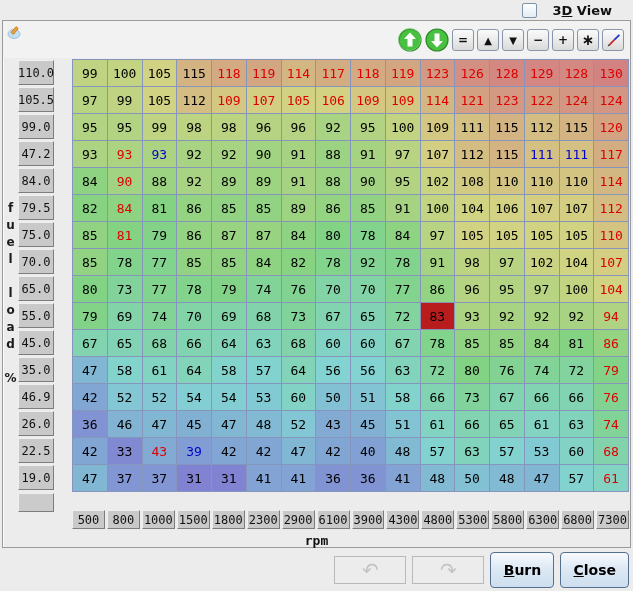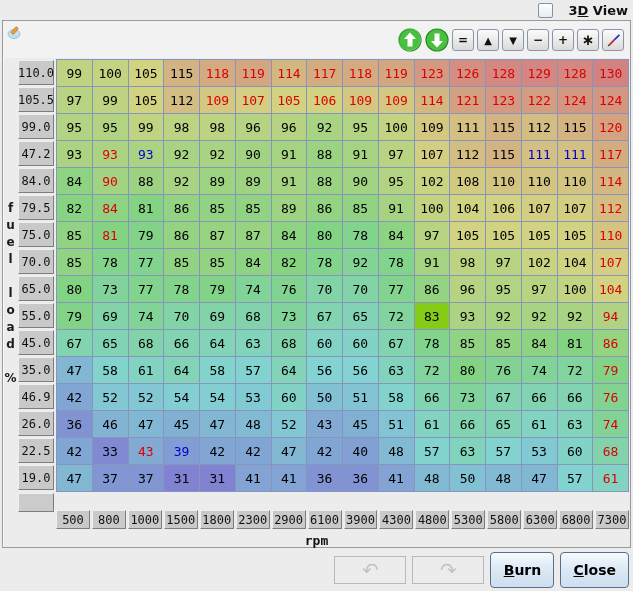--- a/index.html
+++ b/index.html
@@ -3,21 +3,21 @@
 <meta charset="utf-8">
 <style>
   html,body{margin:0;padding:0;}
   body{
     width:633px;height:591px;background:#ececec;
     font-family:"DejaVu Sans", sans-serif;
     position:relative;overflow:hidden;
     -webkit-font-smoothing:antialiased;
   }
   
-  .topbar{height:20px;display:flex;justify-content:flex-end;align-items:center;gap:16px;padding-right:5px;}
+  .topbar{height:20px;display:flex;justify-content:flex-end;align-items:center;gap:16px;padding-right:21px;}
   .checkbox{width:13px;height:13px;background:linear-gradient(#ffffff,#e4ecf3);
     border:1px solid #7f92a8;border-radius:2px;}
   .view-label{font-weight:bold;font-size:13px;color:#111;}
   .view-label u{text-decoration:underline;}
   
   .panel{position:absolute;left:2px;right:2px;top:20px;bottom:43px;
     border:1px solid #9a9a9a;background:#ececec;
     box-shadow:inset 1px 1px 0 #fbfbfb;}
   .corner-icon{position:absolute;left:4px;top:4px;width:15px;height:15px;}
   .toolbar{height:32px;display:flex;justify-content:flex-end;align-items:center;
@@ -25,21 +25,21 @@
   .tbtn{width:22px;height:22px;display:flex;align-items:center;justify-content:center;
     background:linear-gradient(#fbfbfb,#dadada);border:1px solid #8c94a8;border-radius:3px;
     font-size:12px;font-weight:bold;color:#111;padding:0;cursor:pointer;
     font-family:"DejaVu Sans", sans-serif;}
   .green-btn{width:24px;height:24px;padding:0;border:none;background:transparent;cursor:pointer;}
   
   .table-zone{display:flex;padding:1px 1px 0 0;}
   .vstrip{width:15px;display:flex;align-items:center;justify-content:center;}
   .vlabel{writing-mode:vertical-lr;text-orientation:upright;white-space:pre;
     font-size:12px;font-weight:bold;color:#1a1a1a;letter-spacing:3px;line-height:14px;}
-  .table-wrap{flex:1;display:grid;grid-template-columns:38px 1fr;}
+  .table-wrap{flex:1;display:grid;grid-template-columns:38px 1fr;gap:16px;}
   .load-col{display:flex;flex-direction:column;}
   .hdr-box{background:#c9c9c9;border:1px solid;border-color:#efefef #7d7d7d #7d7d7d #efefef;
     display:flex;align-items:center;justify-content:center;
     font-family:"DejaVu Sans Mono", monospace;font-size:12px;color:#111;margin-top:16px;}
   .load-box{height:23px;margin:1px 2px 1px 0;flex:none;}
   .corner-box{height:17px;margin:2px 2px 1px 0;background:#cscscs;}
   .data-grid{display:grid;grid-template-columns:repeat(16,1fr);
     border-top:1px solid #8595bb;border-left:1px solid #8595bb;align-self:start;}
   .cell{height:26px;border-right:1px solid #8595bb;border-bottom:1px solid #8595bb;
     display:flex;align-items:center;justify-content:center;
@@ -280,21 +280,21 @@
             <div class="cell" style="background: rgb(130, 211, 135);">79</div>
             <div class="cell" style="background: rgb(130, 211, 168);">69</div>
             <div class="cell" style="background: rgb(130, 211, 152);">74</div>
             <div class="cell" style="background: rgb(130, 211, 165);">70</div>
             <div class="cell" style="background: rgb(130, 211, 168);">69</div>
             <div class="cell" style="background: rgb(130, 211, 171);">68</div>
             <div class="cell" style="background: rgb(130, 211, 155);">73</div>
             <div class="cell" style="background: rgb(130, 211, 175);">67</div>
             <div class="cell" style="background: rgb(130, 211, 181);">65</div>
             <div class="cell" style="background: rgb(130, 211, 158);">72</div>
-            <div class="cell" style="background: #84cc16;">83</div>
+            <div class="cell" style="background: #b91c1c;">83</div>
             <div class="cell" style="background: rgb(171, 211, 130);">93</div>
             <div class="cell" style="background: rgb(168, 211, 130);">92</div>
             <div class="cell" style="background: rgb(168, 211, 130);">92</div>
             <div class="cell" style="background: rgb(168, 211, 130);">92</div>
             <div class="cell" style="background: rgb(175, 211, 130); color: rgb(221, 0, 0);">94</div>
             <div class="cell" style="background: rgb(130, 211, 175);">67</div>
             <div class="cell" style="background: rgb(130, 211, 181);">65</div>
             <div class="cell" style="background: rgb(130, 211, 171);">68</div>
             <div class="cell" style="background: rgb(130, 211, 178);">66</div>
             <div class="cell" style="background: rgb(130, 211, 184);">64</div>

